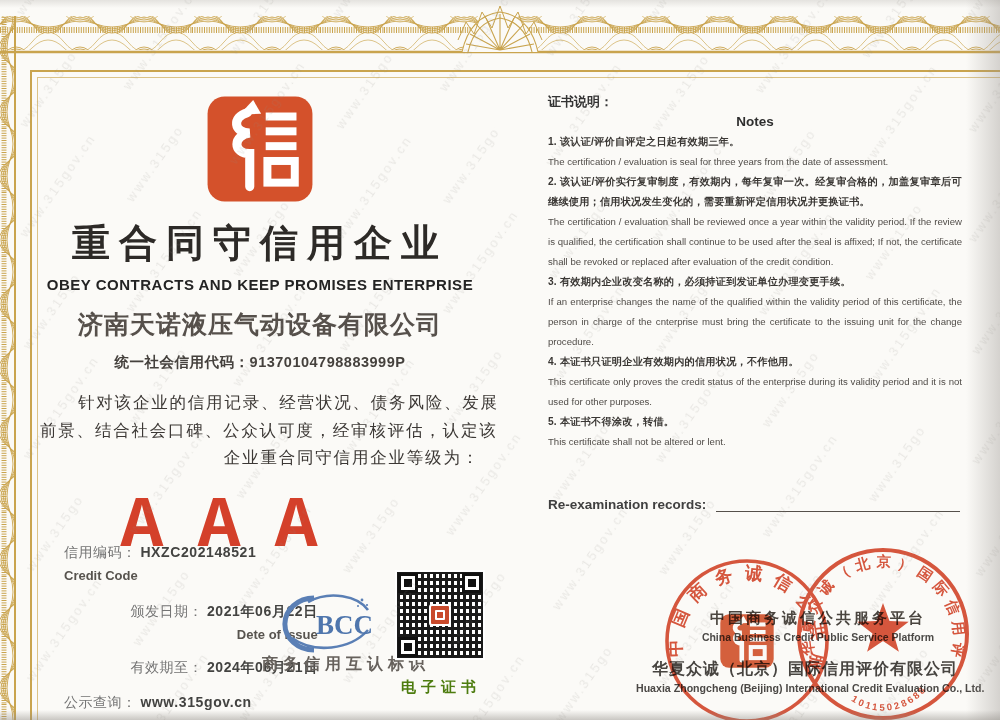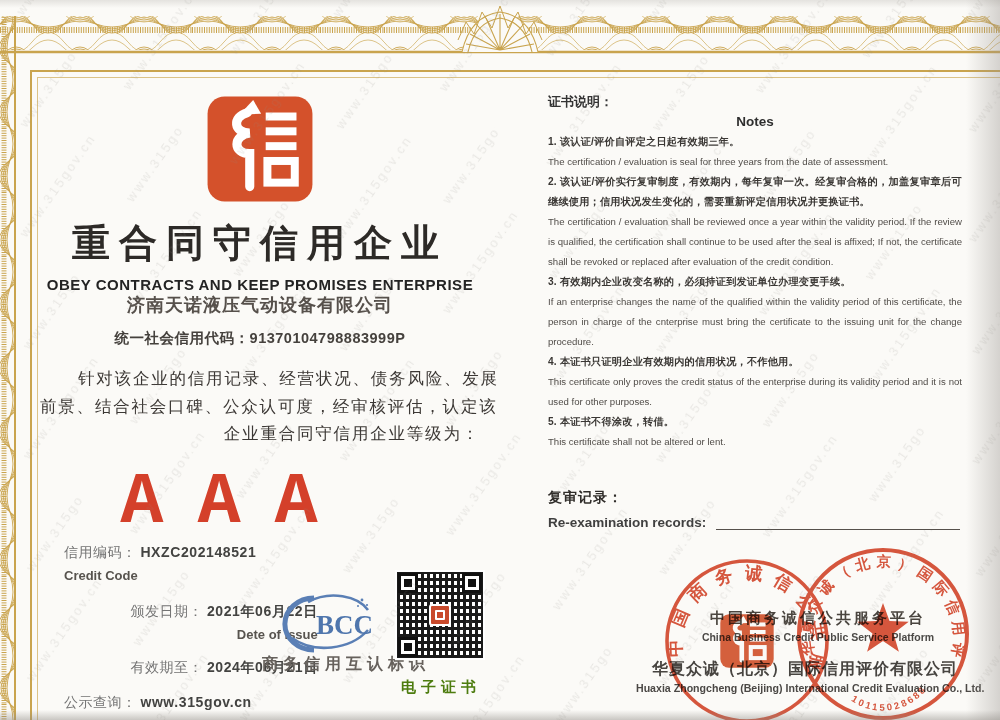--- a/index.html
+++ b/index.html
@@ -22,21 +22,21 @@
   
   #watermark{left:0;top:0;z-index:40;pointer-events:none;opacity:.55;}
 
   
   .left-col{left:40px;top:92px;width:440px;text-align:center;z-index:10;}
   .logo-wrap{width:122px;height:114px;margin:0 auto;}
   .cert-title{margin-top:12px;font-family:"Liberation Serif","DejaVu Serif",serif;
     font-size:38px;font-weight:bold;letter-spacing:9px;color:#2d2a27;white-space:nowrap;}
   .cert-title-en{margin-top:7px;font-size:15px;font-weight:bold;letter-spacing:.5px;
     color:#232323;white-space:nowrap;}
-  .company{font-size:18px;font-weight:bold;letter-spacing:1px;color:#56504b;white-space:nowrap;}
+  .company{margin-top:15px;font-size:25px;font-weight:bold;letter-spacing:1px;color:#56504b;white-space:nowrap;}
   .uscc{margin-top:12px;font-size:14.5px;font-weight:bold;color:#45413d;letter-spacing:.5px;white-space:nowrap;}
   .statement{margin-top:17px;text-align:right;font-size:16.5px;line-height:27.5px;
     font-weight:500;letter-spacing:1.8px;color:#3c3835;}
   .statement .s-line{white-space:nowrap;}
   .statement .s-line:first-child{padding-left:38px;}
   .grade{margin-top:14px;font-family:Liberation Mono, monospace;
     font-size:72px;font-weight:bold;color:#d4402a;letter-spacing:34px;
     transform:translateX(-24px);white-space:nowrap;}
 
   
@@ -221,21 +221,20 @@
   <div class="note-en">The certification / evaluation shall be reviewed once a year within the validity period. If the review is qualified,  the certification shall continue to be used after the seal is affixed; If not, the certificate shall be revoked or replaced after evaluation of the credit condition.</div>
   <div class="note-cn">3. 有效期内企业改变名称的，必须持证到发证单位办理变更手续。</div>
   <div class="note-en">If an enterprise changes the name of the qualified within the validity period of this certificate, the person in charge of the cnterprise must bring the certificate to the issuing unit for the change procedure.</div>
   <div class="note-cn">4. 本证书只证明企业有效期内的信用状况，不作他用。</div>
   <div class="note-en">This certificate only proves the credit status of the enterprise during its validity period and it is not used for other purposes.</div>
   <div class="note-cn">5. 本证书不得涂改，转借。</div>
   <div class="note-en">This certificate shall not be altered or lent.</div>
 </div>
 
 <div class="abs review">
-  <div class="review-cn">复审记录：</div>
   <div class="review-en-row">
     <span class="review-en">Re-examination records:</span>
     <div class="review-line"></div>
   </div>
 </div>
 
 <div class="abs platform-cn">中国商务诚信公共服务平台</div>
 <div class="abs platform-en">China Business Credit Public Service Platform</div>
 <div class="abs issuer-cn">华夏众诚（北京）国际信用评价有限公司</div>
 <div class="abs issuer-en">Huaxia Zhongcheng (Beijing) International Credit Evaluation Co., Ltd.</div>

